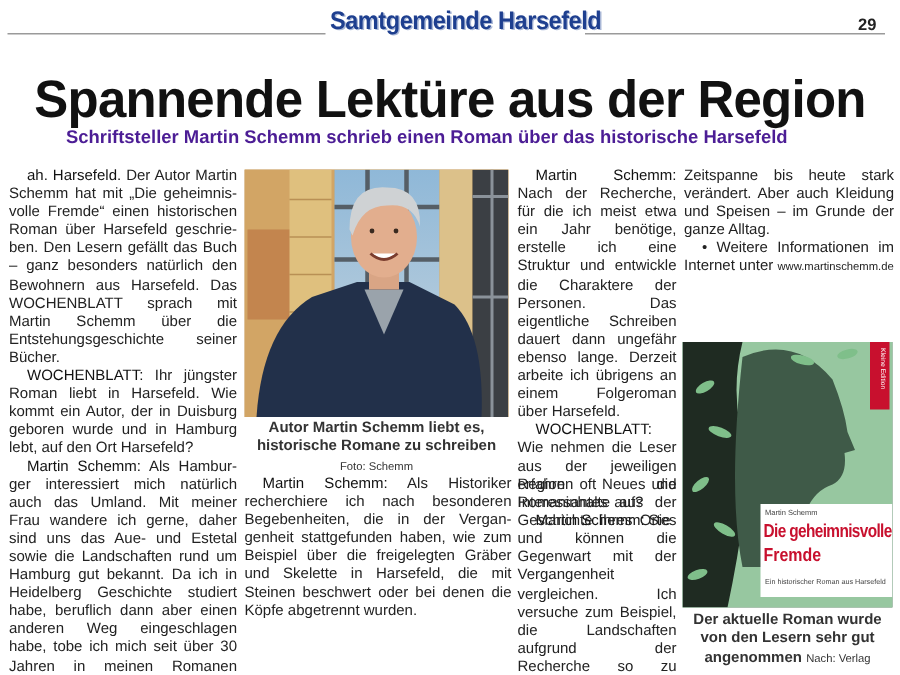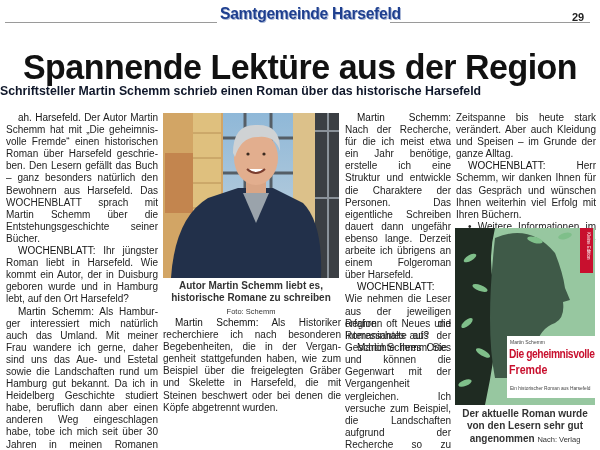--- a/index.html
+++ b/index.html
@@ -2,21 +2,21 @@
 <html><head>
 <meta charset="utf-8">
 <style>
   html,body{margin:0;padding:0;}
   body{width:600px;height:450px;overflow:hidden;background:#fff;font-family:"Liberation Sans",sans-serif;color:#1a1a1a;position:relative;}
   .abs{position:absolute;}
   .rule{position:absolute;top:22px;height:1px;background:#9a9a9a;}
   .masthead{position:absolute;left:220px;top:4px;font-family:"Liberation Sans",sans-serif;font-weight:bold;font-size:17px;color:#1e3f8f;letter-spacing:-0.3px;text-shadow:1px 1px 0 #a9b7d6;transform:scaleX(0.92);transform-origin:left;}
   .pagenum{position:absolute;left:572px;top:11px;font-size:11px;font-weight:bold;color:#222;}
   .headline{position:absolute;left:0;width:600px;top:47px;text-align:center;font-weight:bold;font-size:35px;letter-spacing:-0.5px;color:#111;transform:scaleX(0.97);}
-  .subhead{position:absolute;left:0;width:569px;top:84px;font-weight:bold;font-size:12.3px;color:#0f172a;}
+  .subhead{position:absolute;left:0;width:569px;top:84px;text-align:center;font-weight:bold;font-size:12.3px;color:#4c1d95;}
   .col{position:absolute;font-size:10px;line-height:12.1px;text-align:justify;hyphens:manual;color:#222;}
   .col p{margin:0;text-indent:12px;}
   .col p.first{text-indent:0;}
   .col b{font-weight:normal;color:#111;}
   .photo{position:absolute;left:163px;top:113px;width:176px;height:165px;overflow:hidden;background:#c9a266;}
   .caption{position:absolute;font-weight:bold;font-size:10px;line-height:12.3px;text-align:center;color:#333;}
   .caption .credit{font-weight:normal;font-size:7.5px;}
   .book{position:absolute;left:455px;top:228px;width:140px;height:177px;overflow:hidden;background:#5f8a6a;}
   .url{font-size:7.5px;}
 </style>
@@ -100,21 +100,20 @@
   <p><b>WOCHENBLATT:</b> <span>Wie nehmen die Leser aus der jeweiligen Region die Romaninhalte auf?</span></p>
   <p><b>Martin Schemm:</b> <span>Sie</span></p>
 </div>
 
 <div class="col" style="left:345px;top:318px;width:106px;">
   <p class="first"><span>erfahren oft Neues und Interessan­tes aus der Geschichte ihres Ortes und können die Gegenwart mit der Vergangenheit vergleichen. Ich versuche zum Beispiel, die Land­schaften aufgrund der Recherche so zu beschreiben, wie sie wäh­rend der historischen Roman­handlung höchstwahrscheinlich waren. Die Topografie und Natur der Landschaft haben sich in der</span></p>
 </div>
 
 <div class="col" style="left:456px;top:112px;width:140px;">
   <p class="first"><span>Zeitspanne bis heute stark verän­dert. Aber auch Kleidung und Spei­sen – im Grunde der ganze Alltag.</span></p>
-  <p><b>WOCHENBLATT:</b> <span>Herr Schemm, wir danken Ihnen für das Gespräch und wünschen Ihnen weiterhin viel Erfolg mit Ihren Büchern.</span></p>
   <p><span>• Weitere Informationen im Internet unter</span> <span class="url">www.martinschemm.de</span></p>
 </div>
 
 <div class="book">
   <svg width="140" height="177" viewBox="0 0 140 177">
     <rect width="140" height="177" fill="#8fbf9a"></rect>
     <rect x="0" y="0" width="140" height="177" fill="#9fcfa6" opacity="0.5"></rect>
 
     <path d="M0 0 L40 0 Q30 40 45 80 Q40 130 30 177 L0 177 Z" fill="#1f2b22"></path>
 

